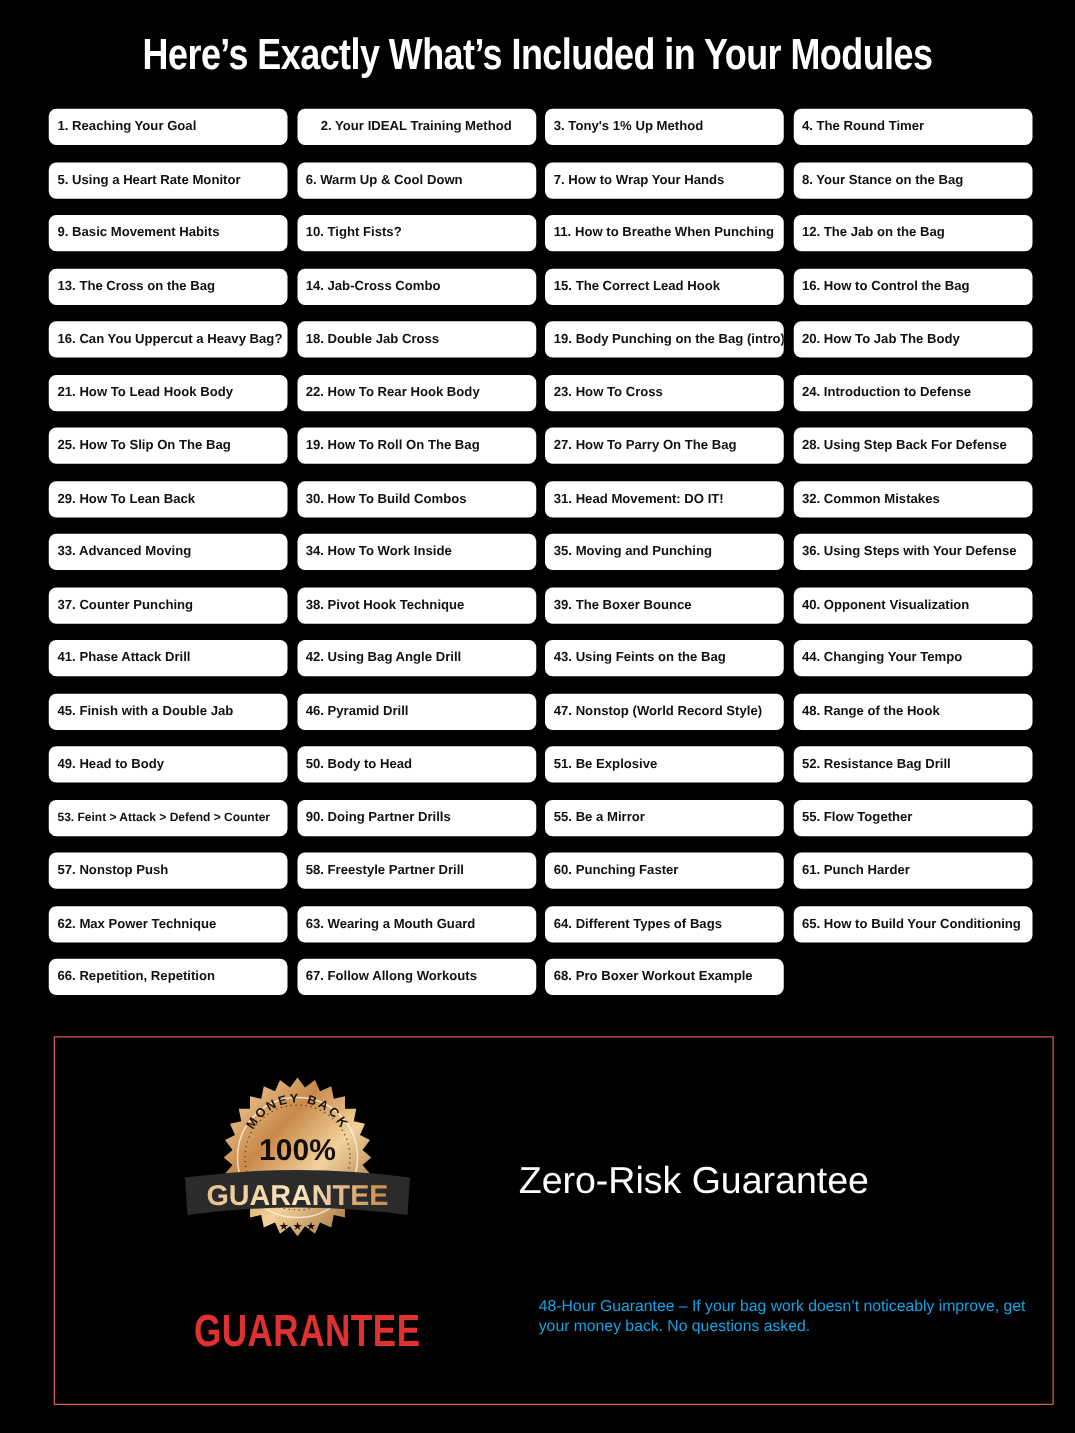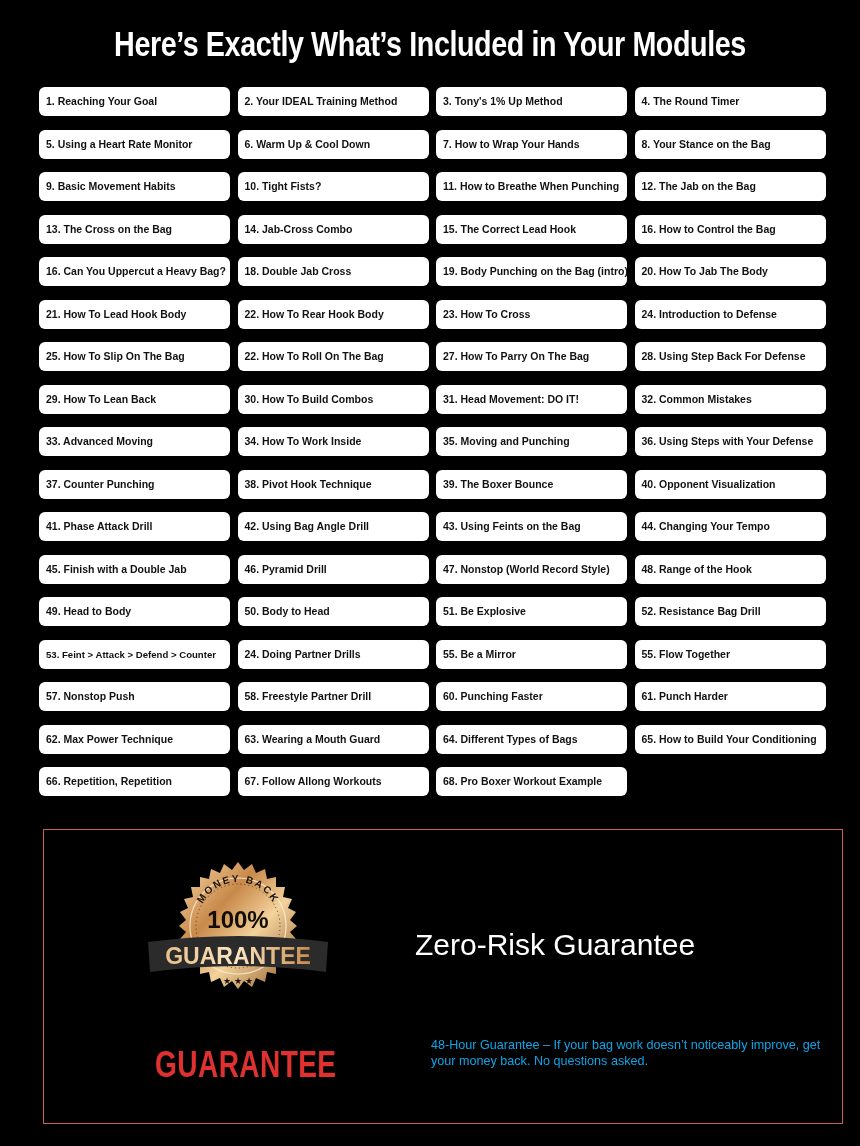--- a/index.html
+++ b/index.html
@@ -17,21 +17,21 @@
     position: absolute; left: 39px; top: 87px; width: 786px;
     display: grid; grid-template-columns: repeat(4, 191px); column-gap: 7.5px;
     grid-auto-rows: 29px; row-gap: 13.5px;
   }
   .module-card {
     background: #fff; border-radius: 6px; color: #111;
     font-size: 10.5px; font-weight: 700; line-height: 29px;
     padding: 0 7px; white-space: nowrap; overflow: hidden;
     cursor: pointer;
   }
-  .module-card.center { }
+  .module-card.center { text-align: center; }
   .module-card.small { font-size: 9.6px; }
 
   .guarantee-box {
     position: absolute; left: 43px; top: 829px; width: 800px; height: 295px;
     border: 1px solid #d05a5a;
   }
   .badge-wrap { position: absolute; left: 96px; top: 30px; width: 196px; height: 150px; }
   .badge-wrap svg { width: 196px; height: 150px; }
   .guarantee-word {
     position: absolute; left: 88px; top: 214px; width: 210px; text-align: center;
@@ -71,21 +71,21 @@
   <div class="module-card">16. How to Control the Bag</div>
   <div class="module-card">16. Can You Uppercut a Heavy Bag?</div>
   <div class="module-card">18. Double Jab Cross</div>
   <div class="module-card">19. Body Punching on the Bag (intro)</div>
   <div class="module-card">20. How To Jab The Body</div>
   <div class="module-card">21. How To Lead Hook Body</div>
   <div class="module-card">22. How To Rear Hook Body</div>
   <div class="module-card">23. How To Cross</div>
   <div class="module-card">24. Introduction to Defense</div>
   <div class="module-card">25. How To Slip On The Bag</div>
-  <div class="module-card">22. How To Roll On The Bag</div>
+  <div class="module-card">19. How To Roll On The Bag</div>
   <div class="module-card">27. How To Parry On The Bag</div>
   <div class="module-card">28. Using Step Back For Defense</div>
   <div class="module-card">29. How To Lean Back</div>
   <div class="module-card">30. How To Build Combos</div>
   <div class="module-card">31. Head Movement: DO IT!</div>
   <div class="module-card">32. Common Mistakes</div>
   <div class="module-card">33. Advanced Moving</div>
   <div class="module-card">34. How To Work Inside</div>
   <div class="module-card">35. Moving and Punching</div>
   <div class="module-card">36. Using Steps with Your Defense</div>
@@ -99,21 +99,21 @@
   <div class="module-card">44. Changing Your Tempo</div>
   <div class="module-card">45. Finish with a Double Jab</div>
   <div class="module-card">46. Pyramid Drill</div>
   <div class="module-card">47. Nonstop (World Record Style)</div>
   <div class="module-card">48. Range of the Hook</div>
   <div class="module-card">49. Head to Body</div>
   <div class="module-card">50. Body to Head</div>
   <div class="module-card">51. Be Explosive</div>
   <div class="module-card">52. Resistance Bag Drill</div>
   <div class="module-card small">53. Feint &gt; Attack &gt; Defend &gt; Counter</div>
-  <div class="module-card">24. Doing Partner Drills</div>
+  <div class="module-card">90. Doing Partner Drills</div>
   <div class="module-card">55. Be a Mirror</div>
   <div class="module-card">55. Flow Together</div>
   <div class="module-card">57. Nonstop Push</div>
   <div class="module-card">58. Freestyle Partner Drill</div>
   <div class="module-card">60. Punching Faster</div>
   <div class="module-card">61. Punch Harder</div>
   <div class="module-card">62. Max Power Technique</div>
   <div class="module-card">63. Wearing a Mouth Guard</div>
   <div class="module-card">64. Different Types of Bags</div>
   <div class="module-card">65. How to Build Your Conditioning</div>

